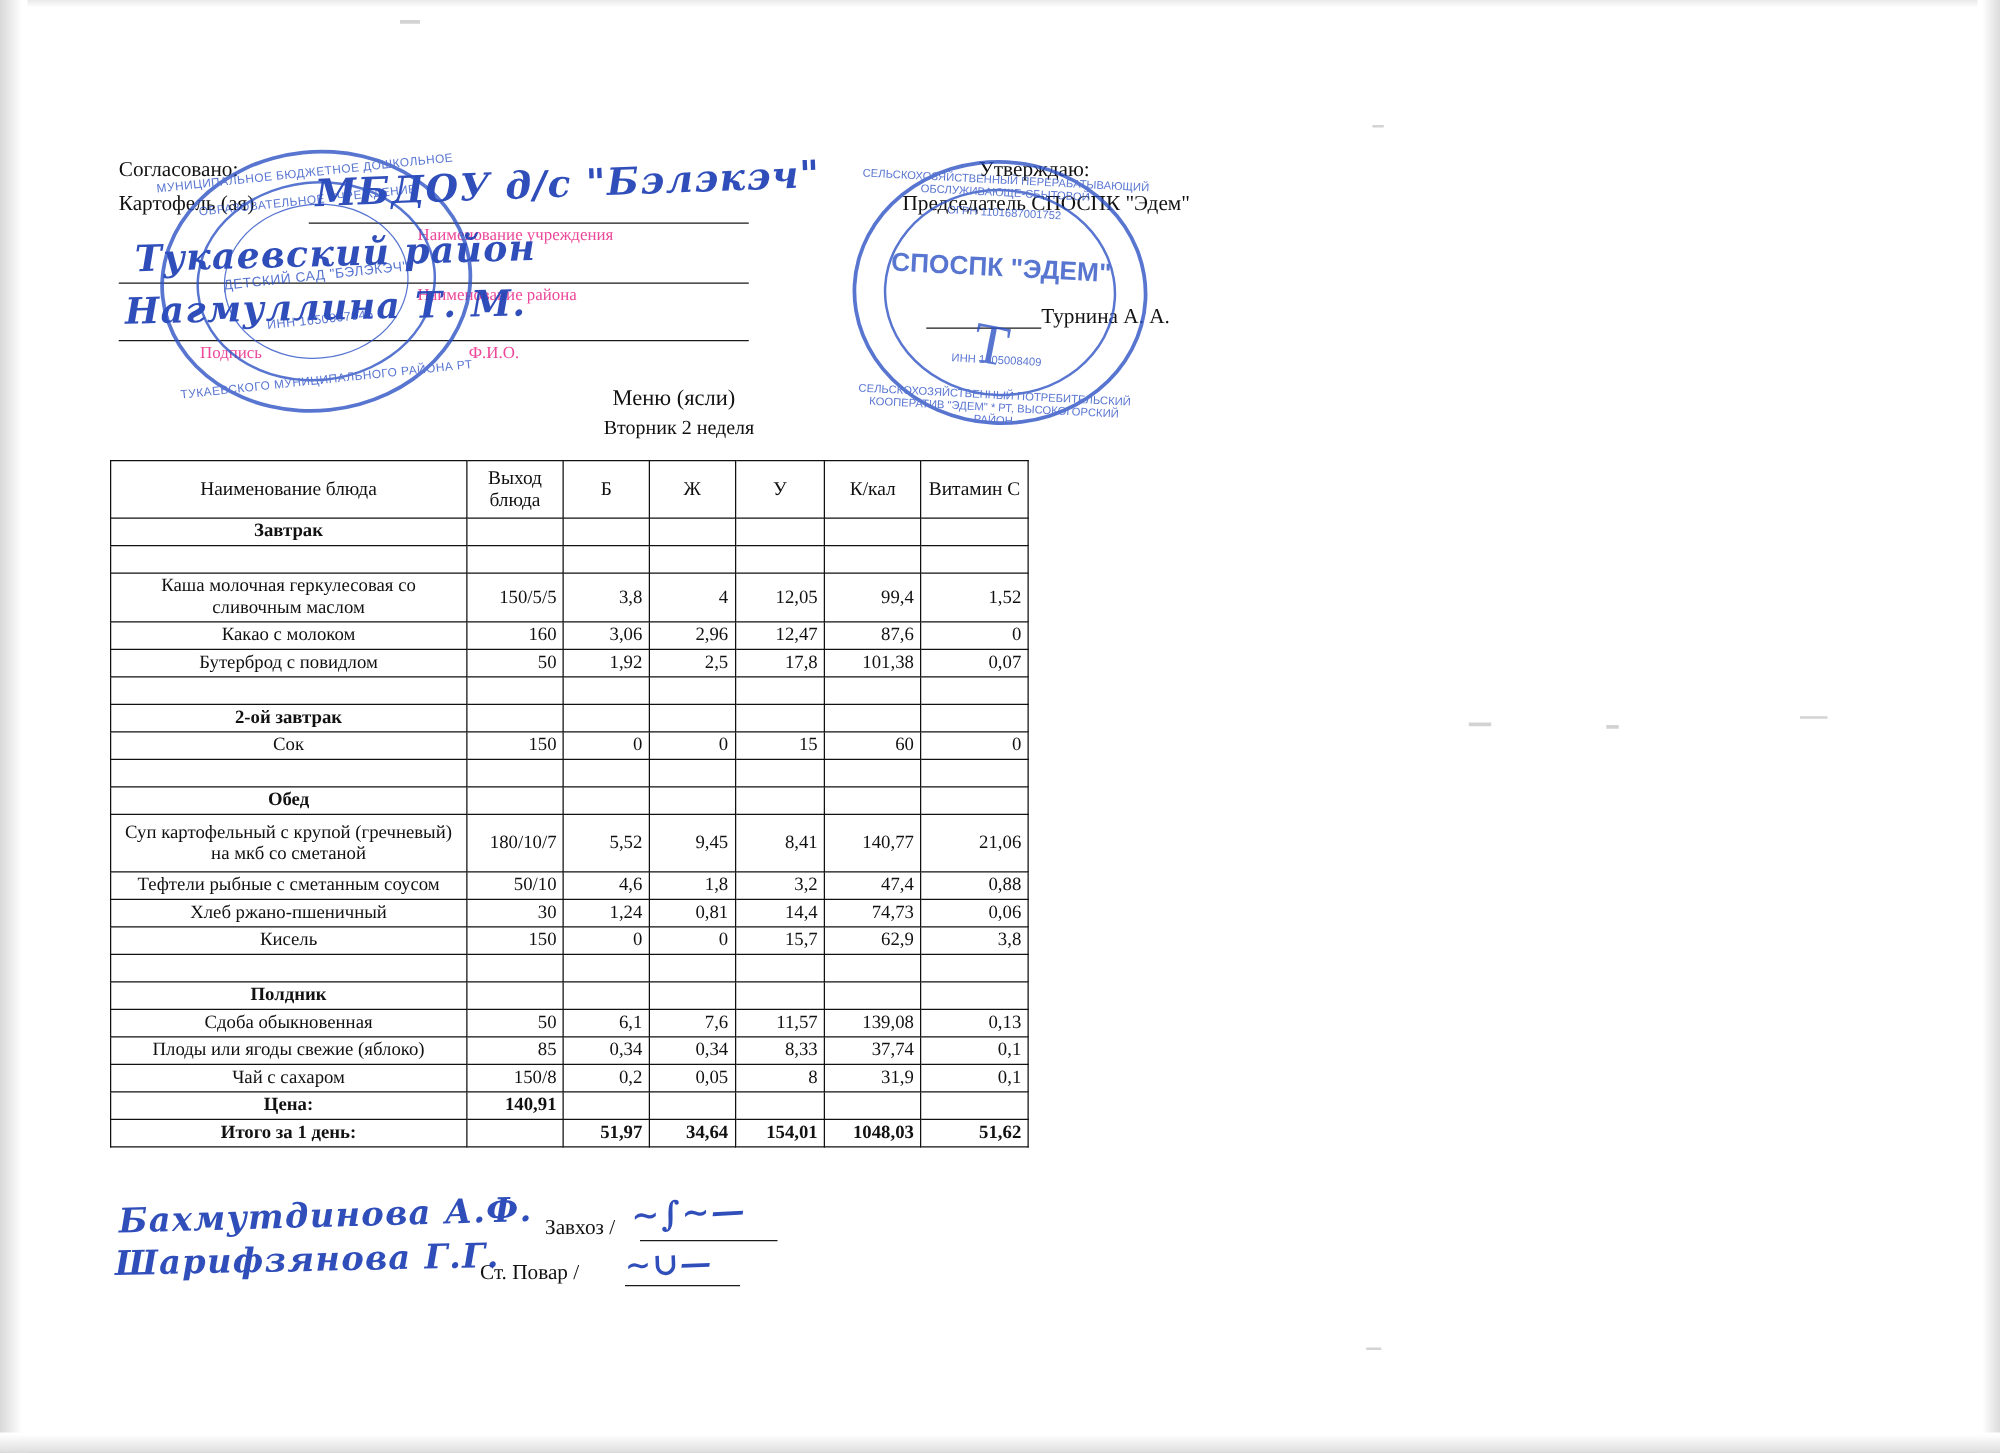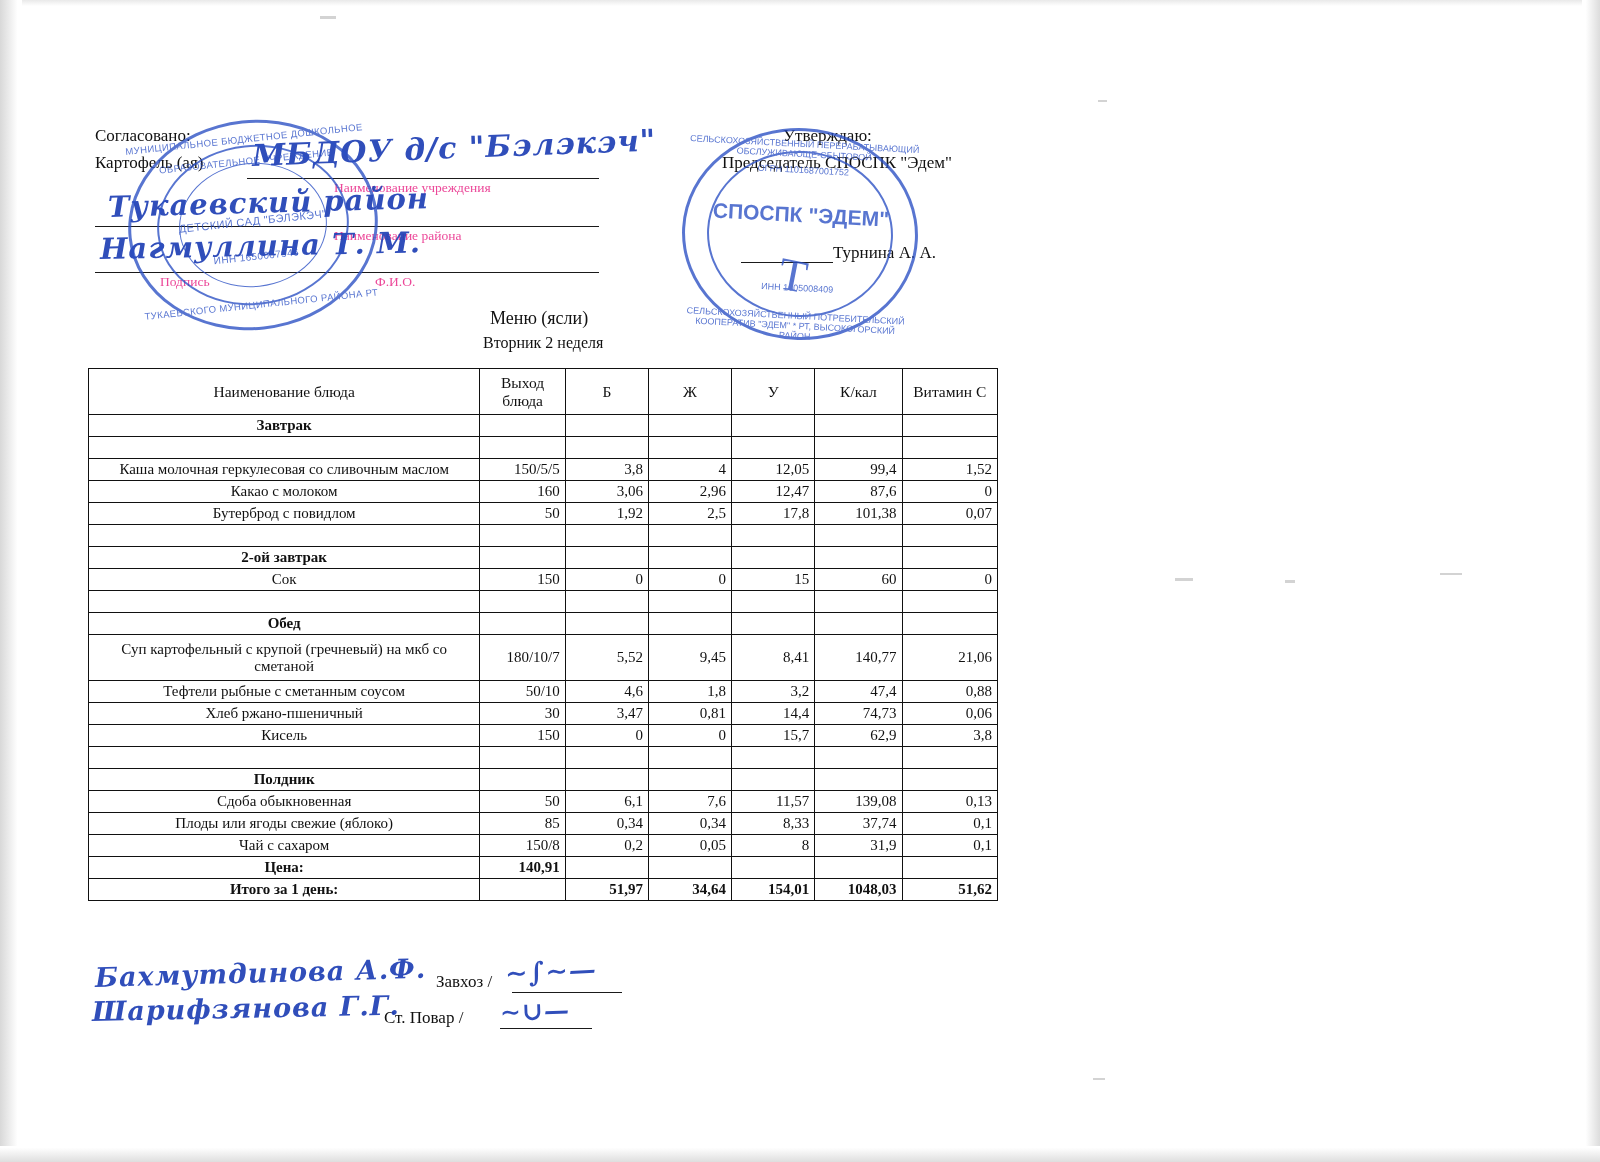--- a/index.html
+++ b/index.html
@@ -152,21 +152,21 @@
 
   
   #tbl-wrap {
     position: absolute;
     left: 88px;
     top: 368px;
     width: 910px;
   }
   table {
     border-collapse: collapse;
-    width: 910px;
+    width: 735px;
     font-size: 15px;
   }
   th, td {
     border: 1px solid #111;
     padding: 2px 5px;
     height: 22px;
     box-sizing: border-box;
   }
   thead th {
     text-align: center;
@@ -389,21 +389,21 @@
             <td class="num">50/10</td>
             <td class="num">4,6</td>
             <td class="num">1,8</td>
             <td class="num">3,2</td>
             <td class="num">47,4</td>
             <td class="num">0,88</td>
           </tr>
           <tr class="">
             <td class="name">Хлеб ржано-пшеничный</td>
             <td class="num">30</td>
-            <td class="num">3,47</td>
+            <td class="num">1,24</td>
             <td class="num">0,81</td>
             <td class="num">14,4</td>
             <td class="num">74,73</td>
             <td class="num">0,06</td>
           </tr>
           <tr class="">
             <td class="name">Кисель</td>
             <td class="num">150</td>
             <td class="num">0</td>
             <td class="num">0</td>

